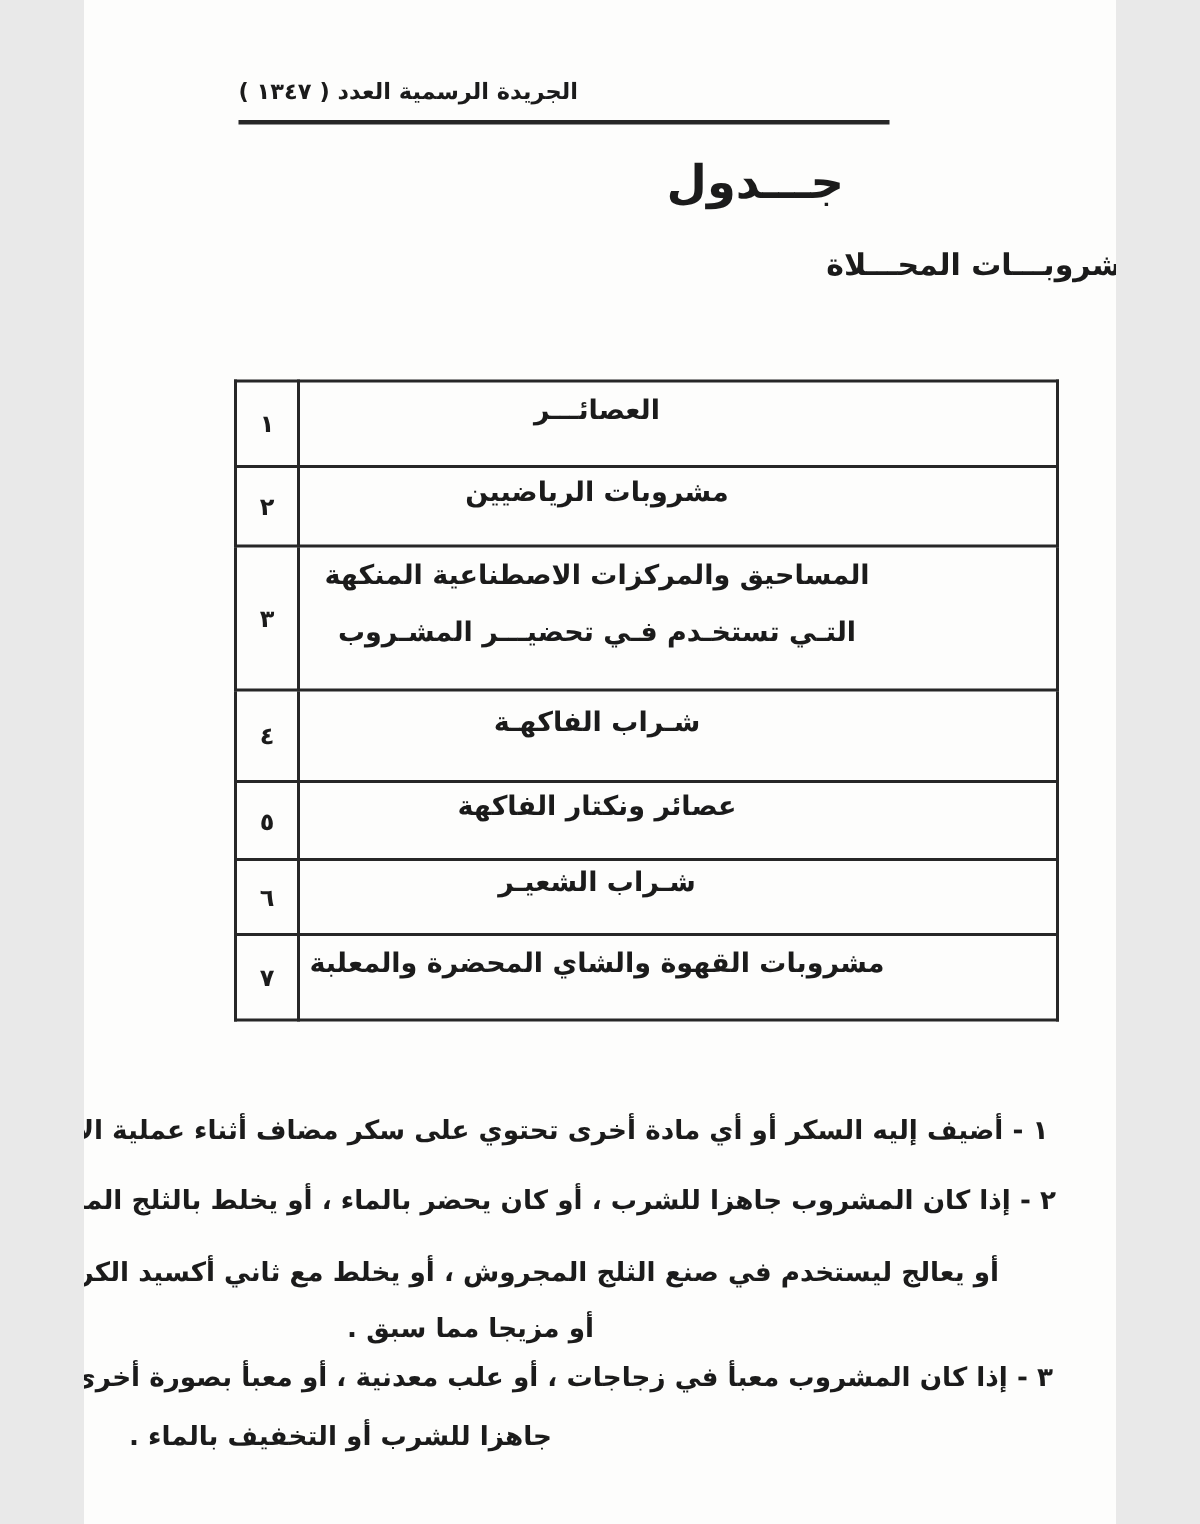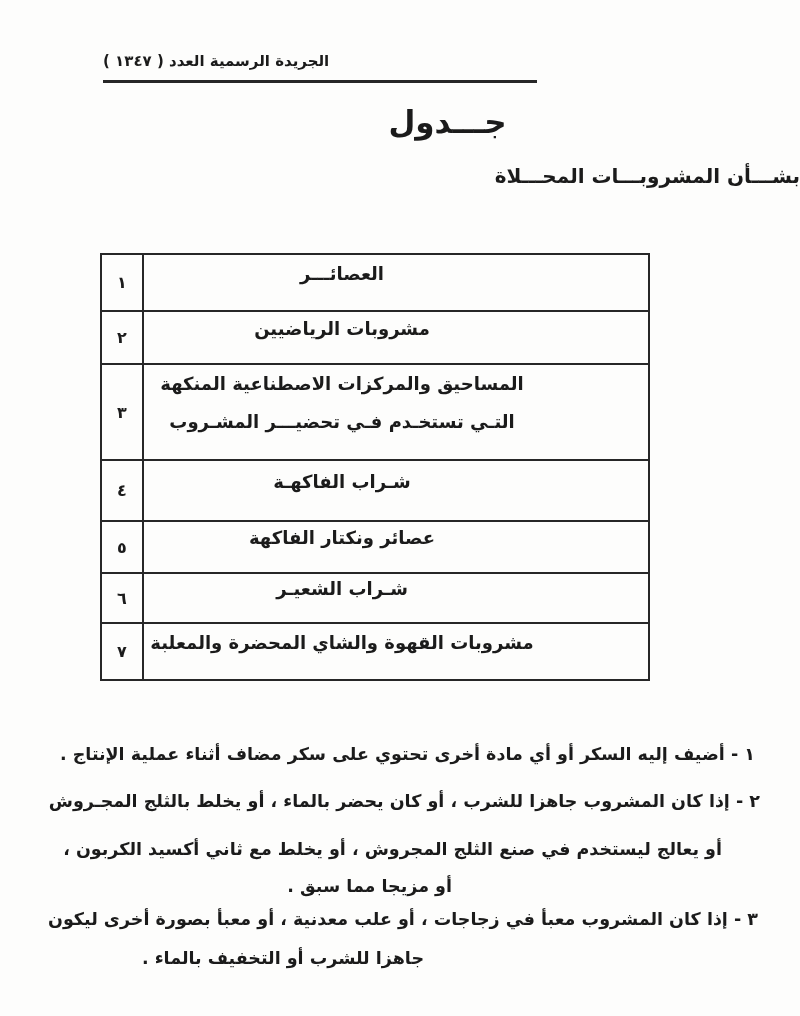--- a/index.html
+++ b/index.html
@@ -1,19 +1,19 @@
 <!DOCTYPE html>
 <html lang="ar" dir="rtl"><head>
 <meta charset="utf-8">
 <style>
   * { margin: 0; padding: 0; box-sizing: border-box; }
   html, body { background: #e9e9e9; }
   .page {
     position: relative;
-    width: 800px;
+    width: 688px;
     height: 1016px;
     margin: 0 auto;
     background: #fdfdfc;
     direction: rtl;
     font-family: "DejaVu Sans", sans-serif;
     font-weight: bold;
     color: #1b1b1b;
     overflow: hidden;
   }
 

